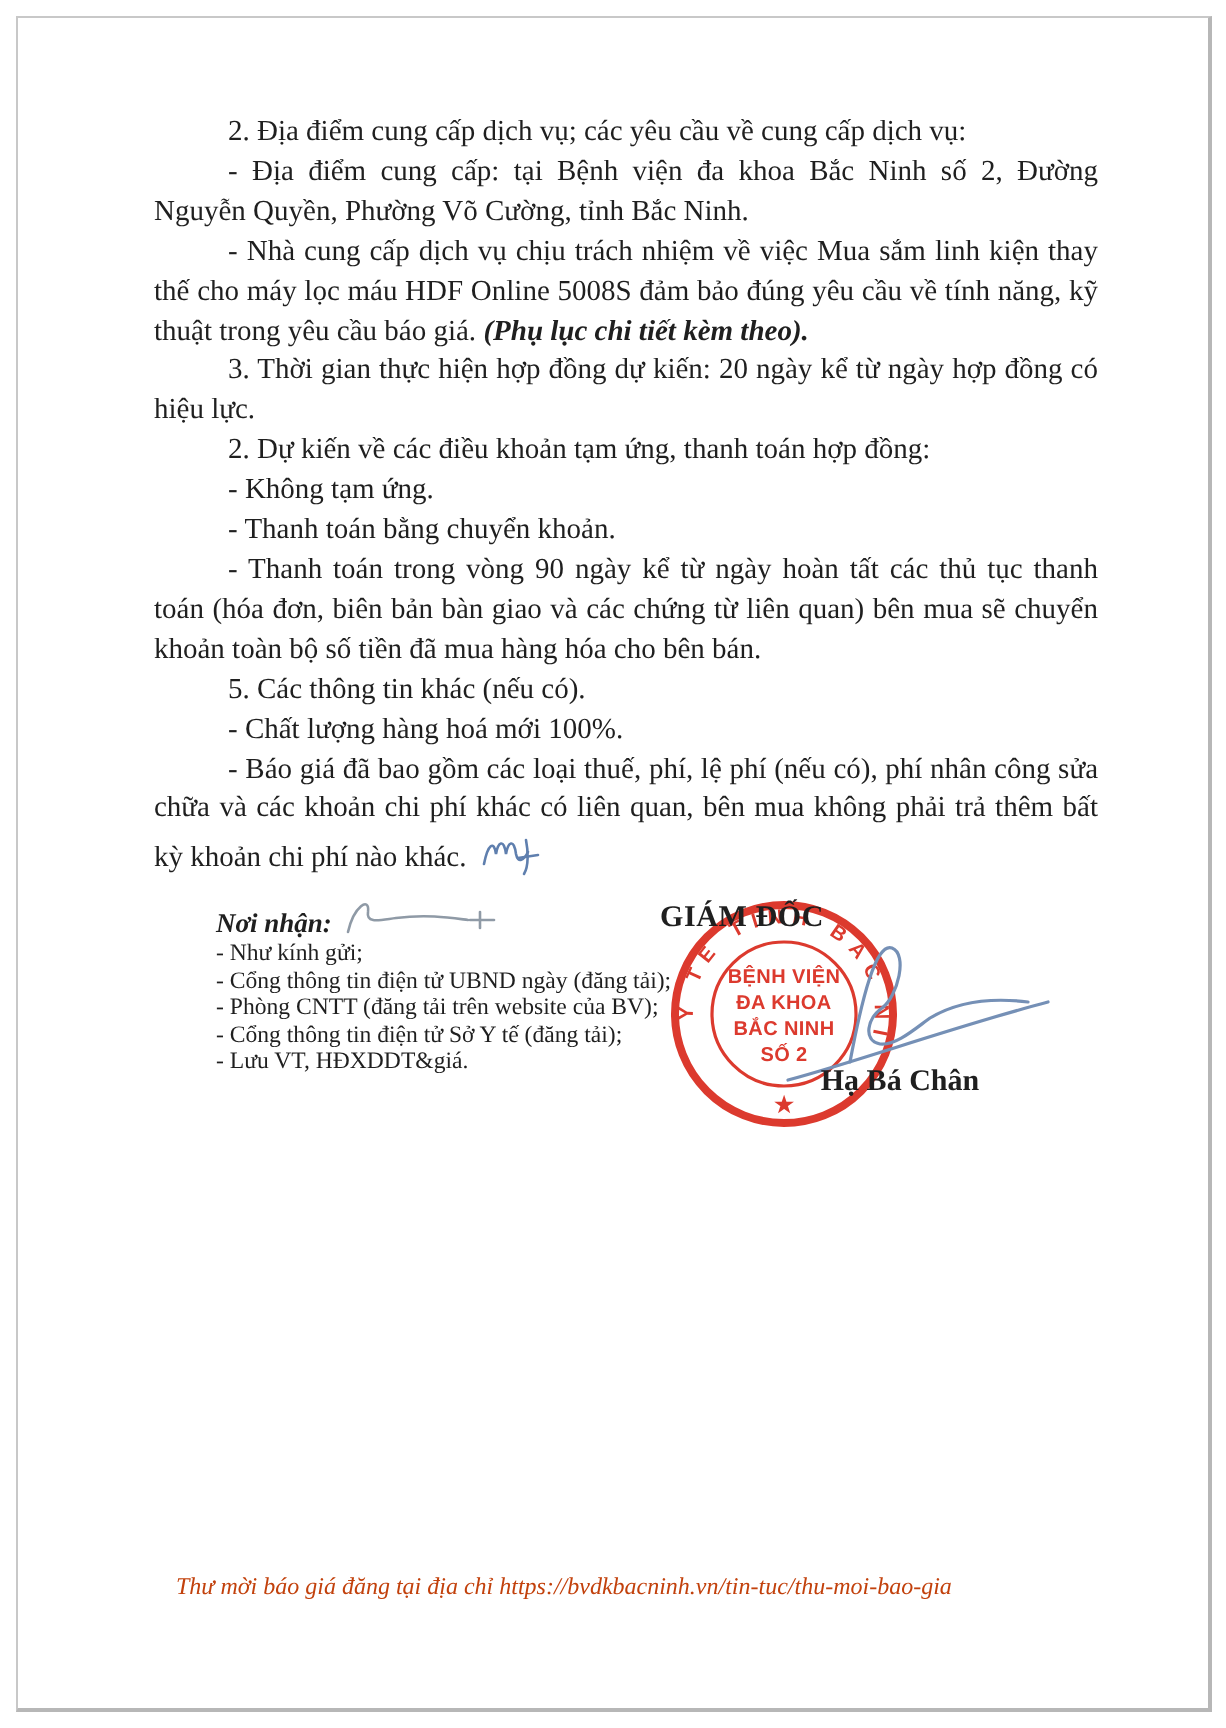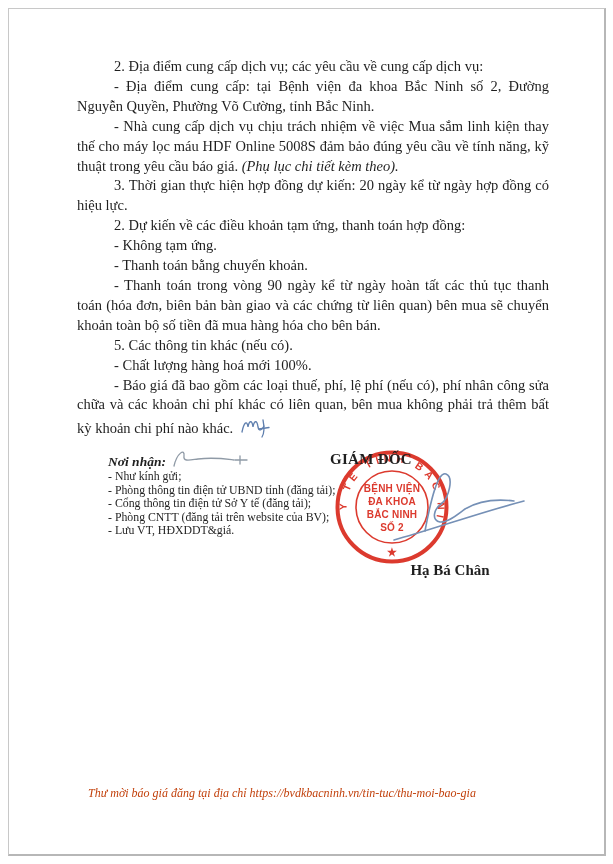--- a/index.html
+++ b/index.html
@@ -28,21 +28,21 @@
     left: 77px; top: 57px;
     width: 472px;
   }
   .body-text p {
     font-size: 14.5px;
     line-height: 19.9px;
     text-align: justify;
     text-indent: 37px;
     color: #1f1f1f;
   }
-  .body-text p i { font-style: italic; }
+  .body-text p i { font-style: italic; font-weight: bold; }
   .initial-mark {
     vertical-align: -6px;
     margin-left: 7px;
   }
   .recipients {
     position: absolute;
     left: 92px; top: 448px;
     width: 280px;
     margin-left: 16px;
   }
@@ -71,21 +71,21 @@
     z-index: 3;
   }
   .stamp-area {
     position: absolute;
     left: 328px; top: 441px;
     width: 235px; height: 135px;
     z-index: 2;
   }
   .signer-name {
     position: absolute;
-    left: 330px; top: 562px;
+    left: 330px; top: 533px;
     width: 240px;
     text-align: center;
     font-size: 15px;
     font-weight: bold;
     z-index: 3;
   }
   .footer-note {
     position: absolute;
     left: 88px; top: 786px;
     font-size: 12px;
@@ -126,23 +126,23 @@
 
   <div class="recipients">
     <div class="recipients-heading"><span>Nơi nhận:</span><svg class="heading-squiggle" width="85" height="22" viewBox="0 0 85 22">
           <g fill="none" stroke="#8f9aa6" stroke-width="1.3" stroke-linecap="round">
             <path d="M 4 18 C 7 5, 15 0, 14 8 C 13 14, 20 12, 28 11 C 44 9, 56 11, 64 12"></path>
             <path d="M 70 8 L 70 16"></path>
             <path d="M 65 12 L 77 12"></path>
           </g>
         </svg></div>
     <div class="recipient-item">- Như kính gửi;</div>
-    <div class="recipient-item">- Phòng thông tin điện tử UBND tỉnh (đăng tải);</div>
+    <div class="recipient-item">- Cổng thông tin điện tử UBND ngày (đăng tải);</div>
+    <div class="recipient-item">- Phòng CNTT (đăng tải trên website của BV);</div>
     <div class="recipient-item">- Cổng thông tin điện tử Sở Y tế (đăng tải);</div>
-    <div class="recipient-item">- Phòng CNTT (đăng tải trên website của BV);</div>
     <div class="recipient-item">- Lưu VT, HĐXDDT&amp;giá.</div>
   </div>
 
   <div class="director-title">GIÁM ĐỐC</div>
 
   <svg class="stamp-area" width="235" height="135" viewBox="0 0 235 135">
     <defs>
       <path id="ringPath" d="M 21.2 81.6 A 45.5 45.5 0 1 1 106.8 81.6"></path>
     </defs>
     <g>

